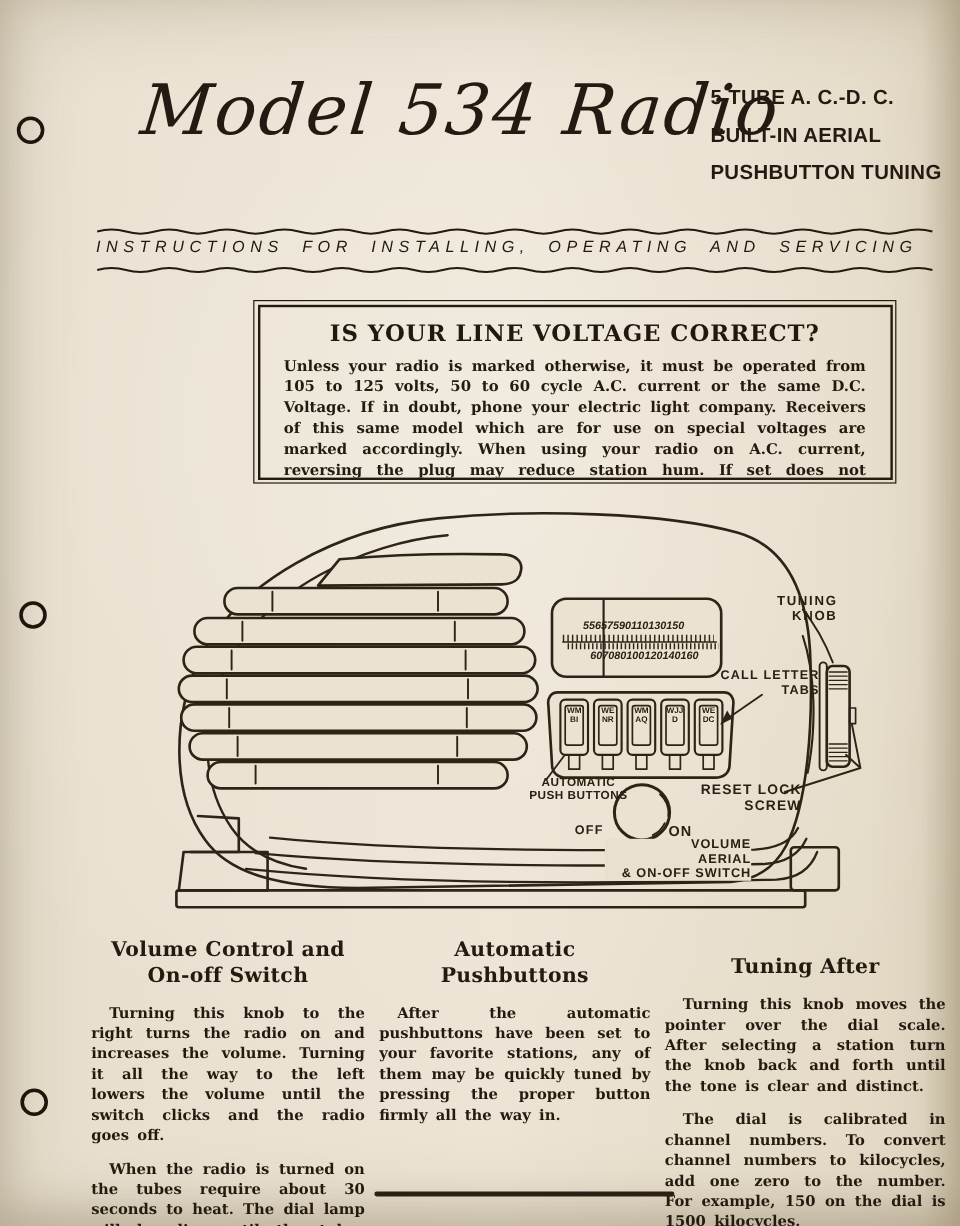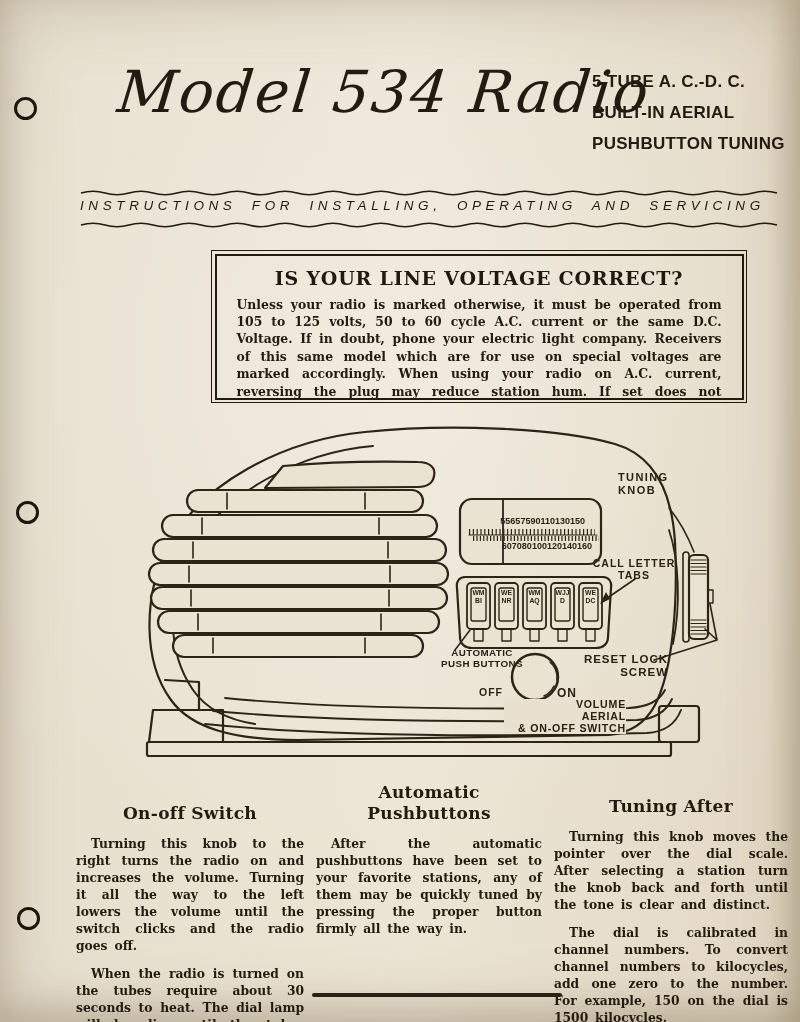--- a/index.html
+++ b/index.html
@@ -33,27 +33,27 @@
   .vbox-title{margin-top:11px;text-align:center;font-family:"DejaVu Serif",serif;font-weight:bold;font-size:19px;letter-spacing:.8px;color:#211810;}
   .vbox-body{
     margin:7px 20px 0 20px;text-align:justify;
     font-family:"DejaVu Serif",serif;font-weight:bold;font-size:12.4px;line-height:17.4px;
     word-spacing:2.5px;color:#241b10;
   }
   
   .illustration{position:absolute;left:113px;top:422px;width:660px;height:345px;}
   .illustration svg{position:absolute;left:0;top:0;}
   .ill-label{position:absolute;font-weight:bold;color:#2b2014;white-space:nowrap;}
-  .dial-row{position:absolute;display:flex;justify-content:flex-end;font-weight:bold;font-size:9px;color:#2b2014;}
+  .dial-row{position:absolute;display:flex;justify-content:center;font-weight:bold;font-size:9px;color:#2b2014;font-style:italic;}
   .tab-letters{
     position:absolute;width:15px;top:167px;height:36px;overflow:hidden;
     font-weight:bold;font-size:6.8px;line-height:8.2px;text-align:center;word-break:break-all;color:#2b2014;
   }
-  .lbl-tuning{left:505px;top:49px;width:80px;text-align:left;font-size:11px;letter-spacing:1.4px;line-height:12.5px;}
-  .lbl-tabs{left:472px;top:136px;width:98px;text-align:center;font-size:10.5px;letter-spacing:1px;line-height:11.5px;}
+  .lbl-tuning{left:505px;top:73px;width:80px;text-align:right;font-size:11px;letter-spacing:1.4px;line-height:12.5px;}
+  .lbl-tabs{left:472px;top:136px;width:98px;text-align:right;font-size:10.5px;letter-spacing:1px;line-height:11.5px;}
   .lbl-auto{left:324px;top:226px;width:90px;text-align:center;font-size:9.8px;letter-spacing:.4px;line-height:10.5px;}
   .lbl-reset{left:459px;top:231px;width:96px;text-align:right;font-size:11.5px;letter-spacing:1px;line-height:12.5px;}
   .lbl-off{left:366px;top:264px;font-size:10.5px;letter-spacing:1px;}
   .lbl-on{left:444px;top:264px;font-size:12px;letter-spacing:1px;}
   .lbl-volume{left:367px;top:277px;width:122px;text-align:right;font-size:10.6px;letter-spacing:.8px;line-height:11.8px;background:#e9e0cf;margin-left:24px;}
   
   .col{position:absolute;font-family:"DejaVu Serif",serif;color:#241b10;}
   .col h3{margin:0;text-align:center;font-size:17px;line-height:21px;font-weight:bold;letter-spacing:.3px;}
   .col p{margin:11px 0 0 0;text-align:justify;font-weight:bold;font-size:12.3px;line-height:17px;text-indent:15px;word-spacing:2.6px;}
   .col1{left:76px;top:782px;width:228px;}
@@ -214,21 +214,21 @@
     <div class="ill-label lbl-off">OFF</div>
     <div class="ill-label lbl-on">ON</div>
     <div class="ill-label lbl-volume">
       <div>VOLUME</div>
       <div>AERIAL</div>
       <div>&amp; ON-OFF SWITCH</div>
     </div>
   </div>
 
   <div class="col col1">
-    <h3><br><span>On-off Switch</span></h3>
+    <h3><span>Volume Control and</span><br><span>On-off Switch</span></h3>
     <p>Turning this knob to the right turns the radio on and increases the volume. Turning it all the way to the left lowers the volume until the switch clicks and the radio goes off.</p>
     <p>When the radio is turned on the tubes require about 30 seconds to heat.  The dial lamp will be dim until the tubes heat.</p>
   </div>
   <div class="col col2">
     <h3><span>Automatic</span><br><span>Pushbuttons</span></h3>
     <p>After the automatic pushbuttons have been set to your favorite stations, any of them may be quickly tuned by pressing the proper button firmly all the way in.</p>
   </div>
   <div class="col col3">
     <h3>Tuning After</h3>
     <p>Turning this knob moves the pointer over the dial scale.  After selecting a station turn the knob back and forth until the tone is clear and distinct.</p>

